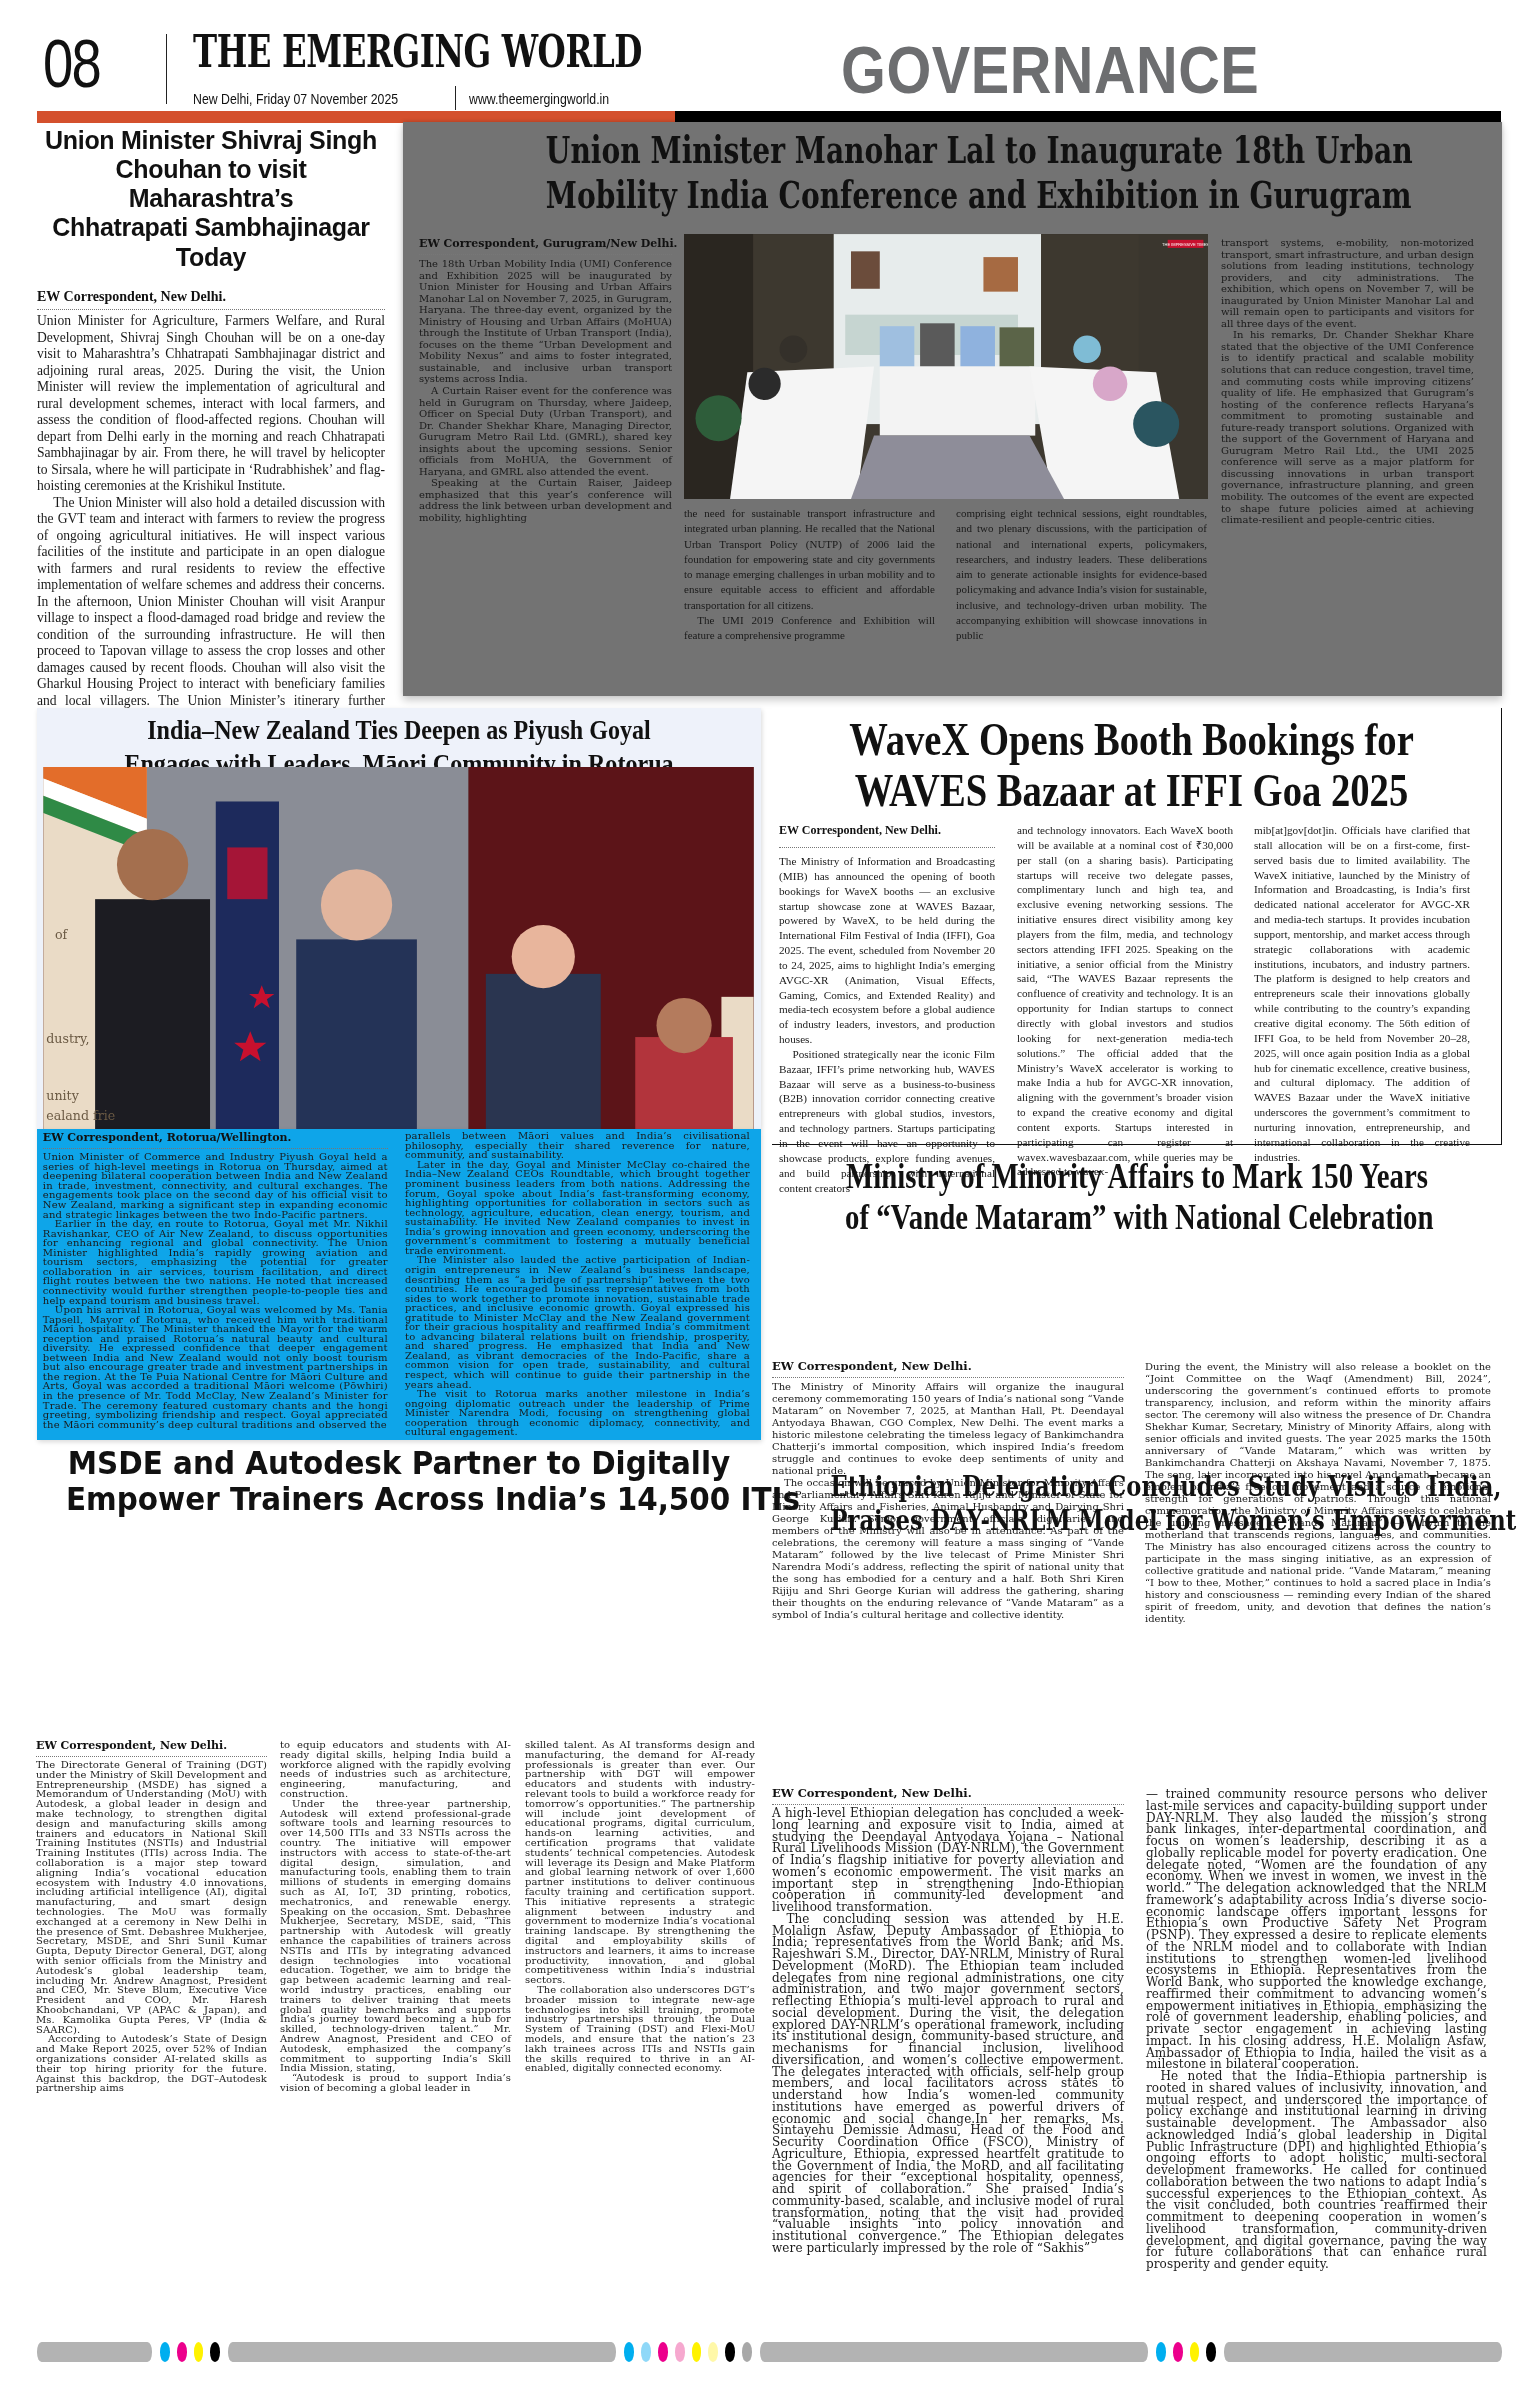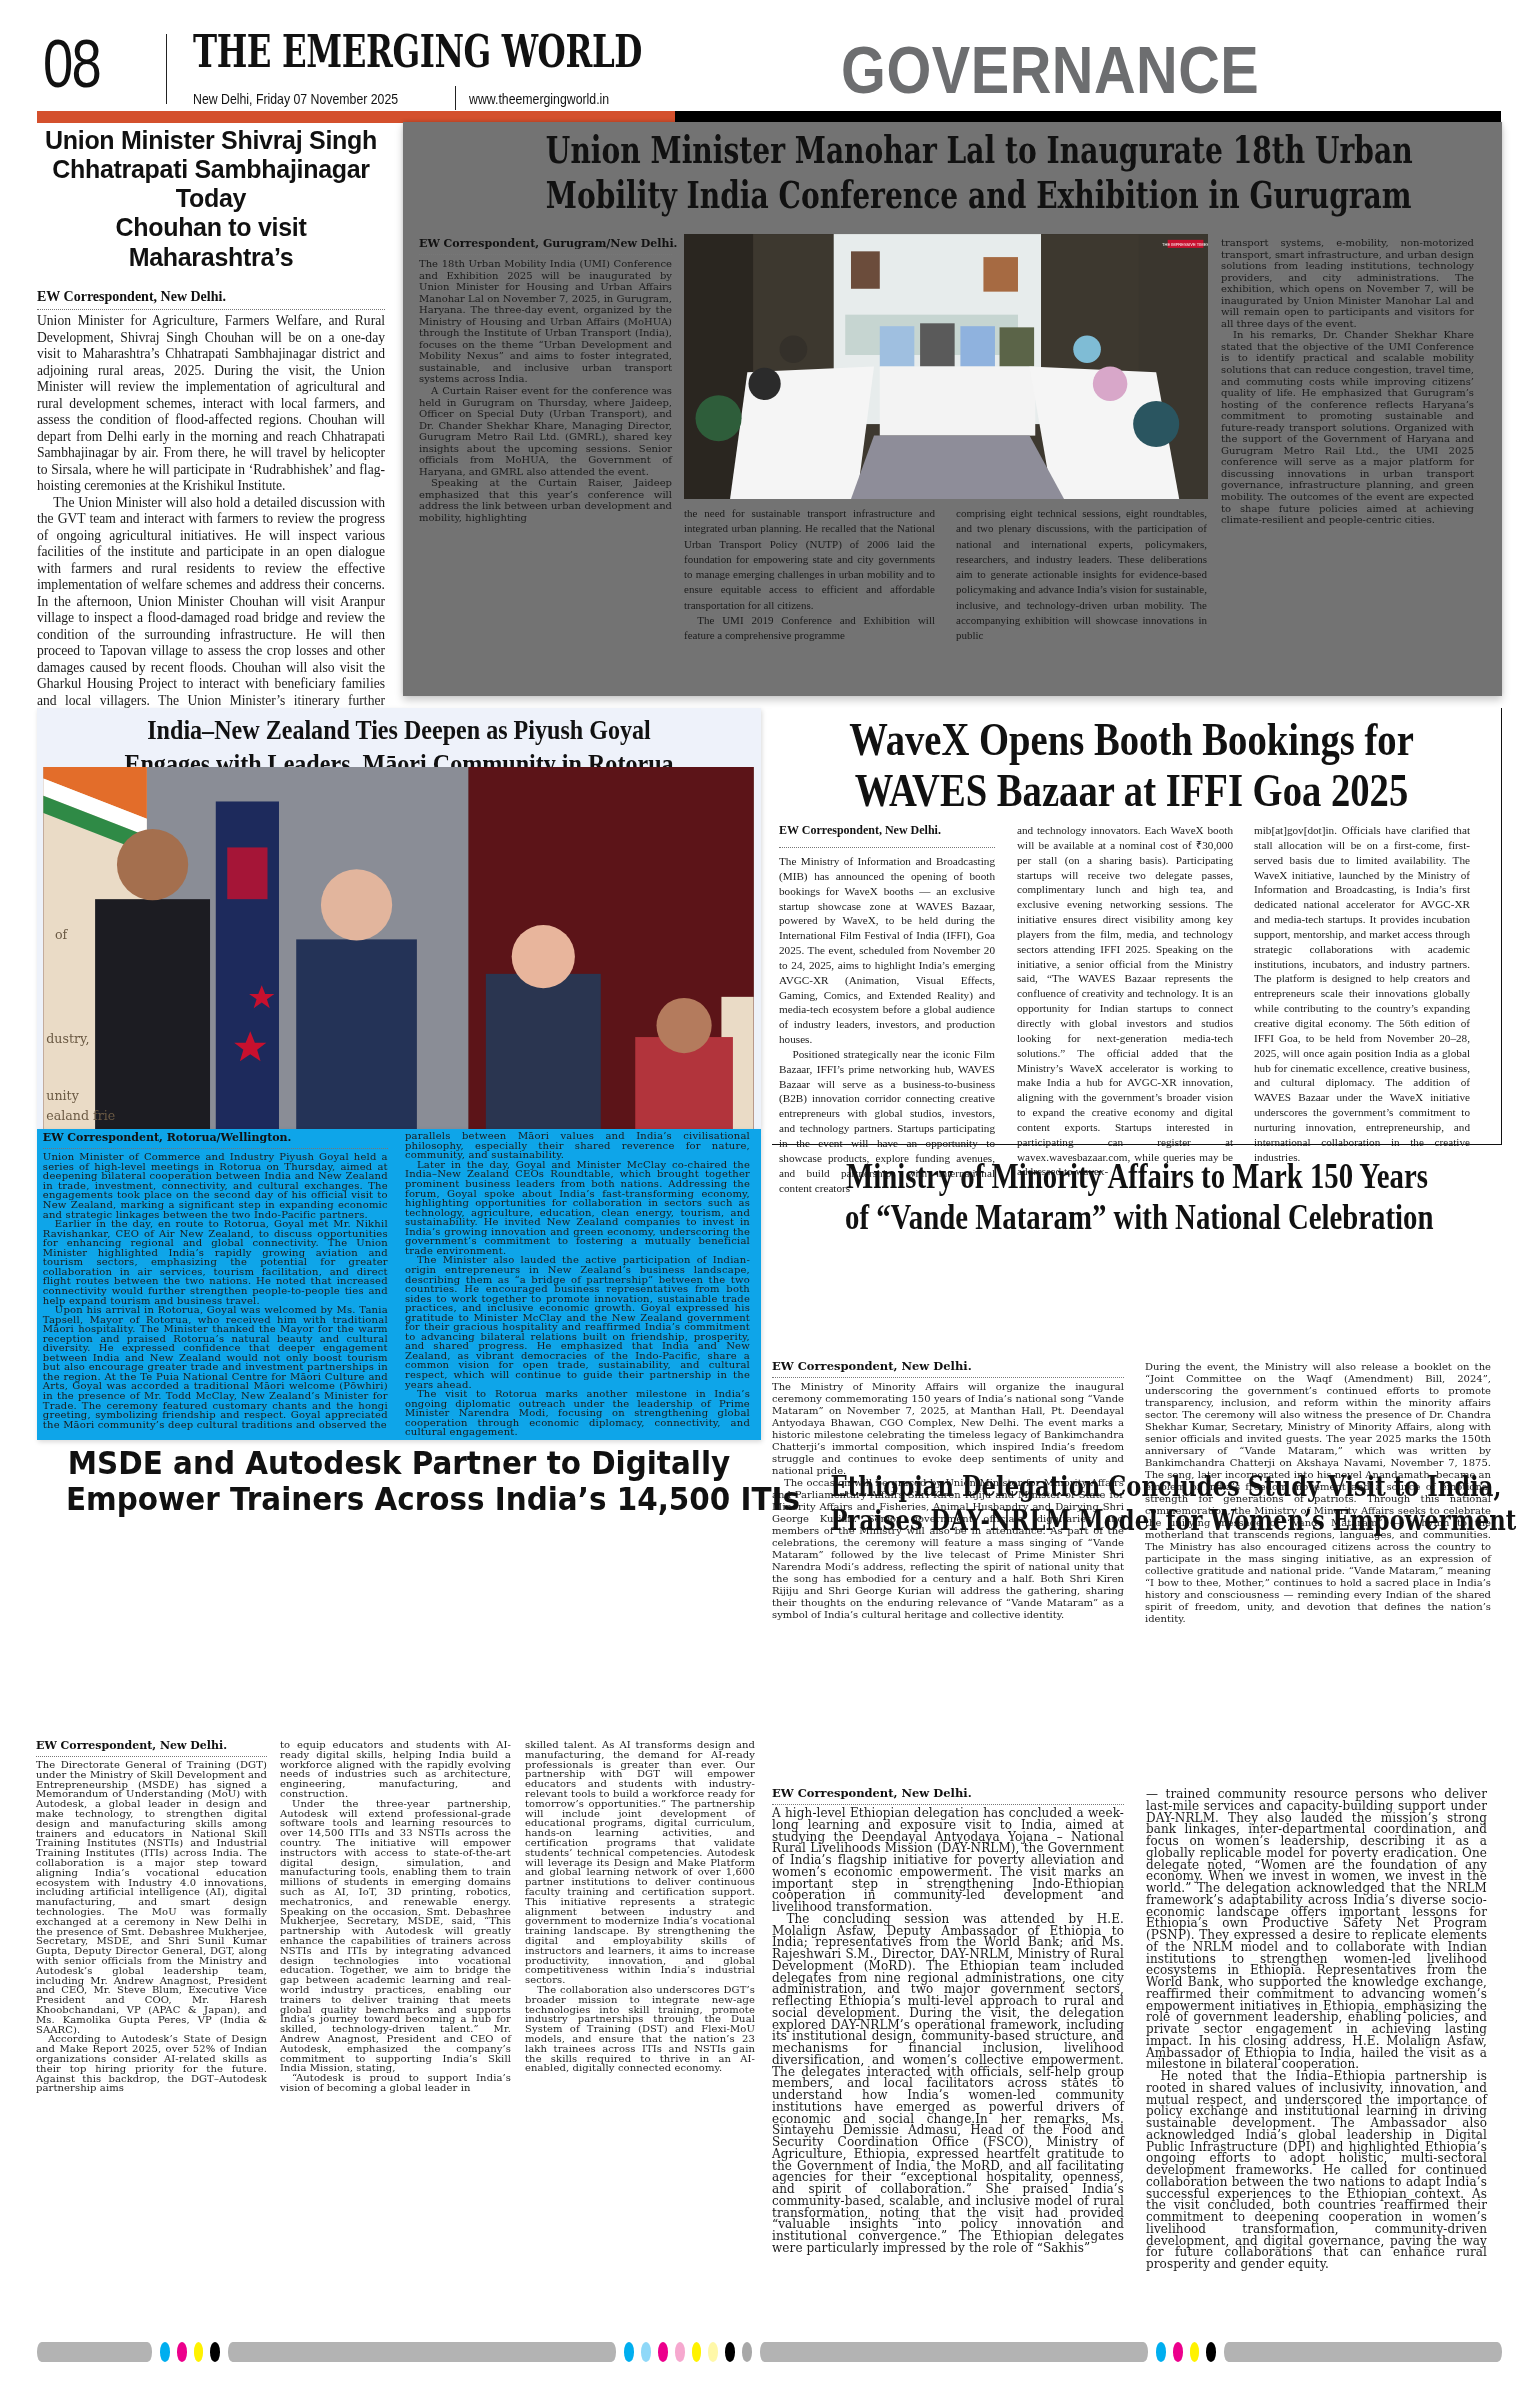--- a/index.html
+++ b/index.html
@@ -106,22 +106,22 @@
   <div class="mast-div2"></div>
   <div class="website">www.theemergingworld.in</div>
   <div class="section-title">GOVERNANCE</div>
   <div class="rule-orange"></div>
   <div class="rule-black"></div>
 </header>
 
 <article class="a1">
   <h2 class="headline">
     <span style="display:block">Union Minister Shivraj Singh</span>
+    <span style="display:block">Chouhan to visit Maharashtra’s</span>
     <span style="display:block">Chhatrapati Sambhajinagar Today</span>
-    <span style="display:block">Chouhan to visit Maharashtra’s</span>
   </h2>
   <div class="byline">EW Correspondent, New Delhi.</div>
   <div class="body">
     <p>Union Minister for Agriculture, Farmers Welfare, and Rural Development,  Shivraj Singh Chouhan will be on a one-day visit to Maharashtra’s Chhatrapati Sambhajinagar district and adjoining rural areas, 2025. During the visit, the Union Minister will review the implementation of agricultural and rural development schemes, interact with local farmers, and assess the condition of flood-affected regions. Chouhan will depart from Delhi early in the morning and reach Chhatrapati Sambhajinagar by air. From there, he will travel by helicopter to Sirsala, where he will participate in ‘Rudrabhishek’ and flag-hoisting ceremonies at the Krishikul Institute.</p>
     <p>The Union Minister will also hold a detailed discussion with the GVT team and interact with farmers to review the progress of ongoing agricultural initiatives. He will inspect various facilities of the institute and participate in an open dialogue with farmers and rural residents to review the effective implementation of welfare schemes and address their concerns. In the afternoon, Union Minister  Chouhan will visit Aranpur village to inspect a flood-damaged road bridge and review the condition of the surrounding infrastructure. He will then proceed to Tapovan village to assess the crop losses and other damages caused by recent floods.  Chouhan will also visit the Gharkul Housing Project to interact with beneficiary families and local villagers. The Union Minister’s itinerary further includes a visit to the Hemadpanthi Mahadev Temple for prayers, followed by an inspection of land erosion in the nearby areas.  Chouhan will also review the damage caused to the Khangaon–Tapovan road bridge and nearby borewells.</p>
   </div>
 </article>
 
 <article class="a2">
   <h1 class="headline">

